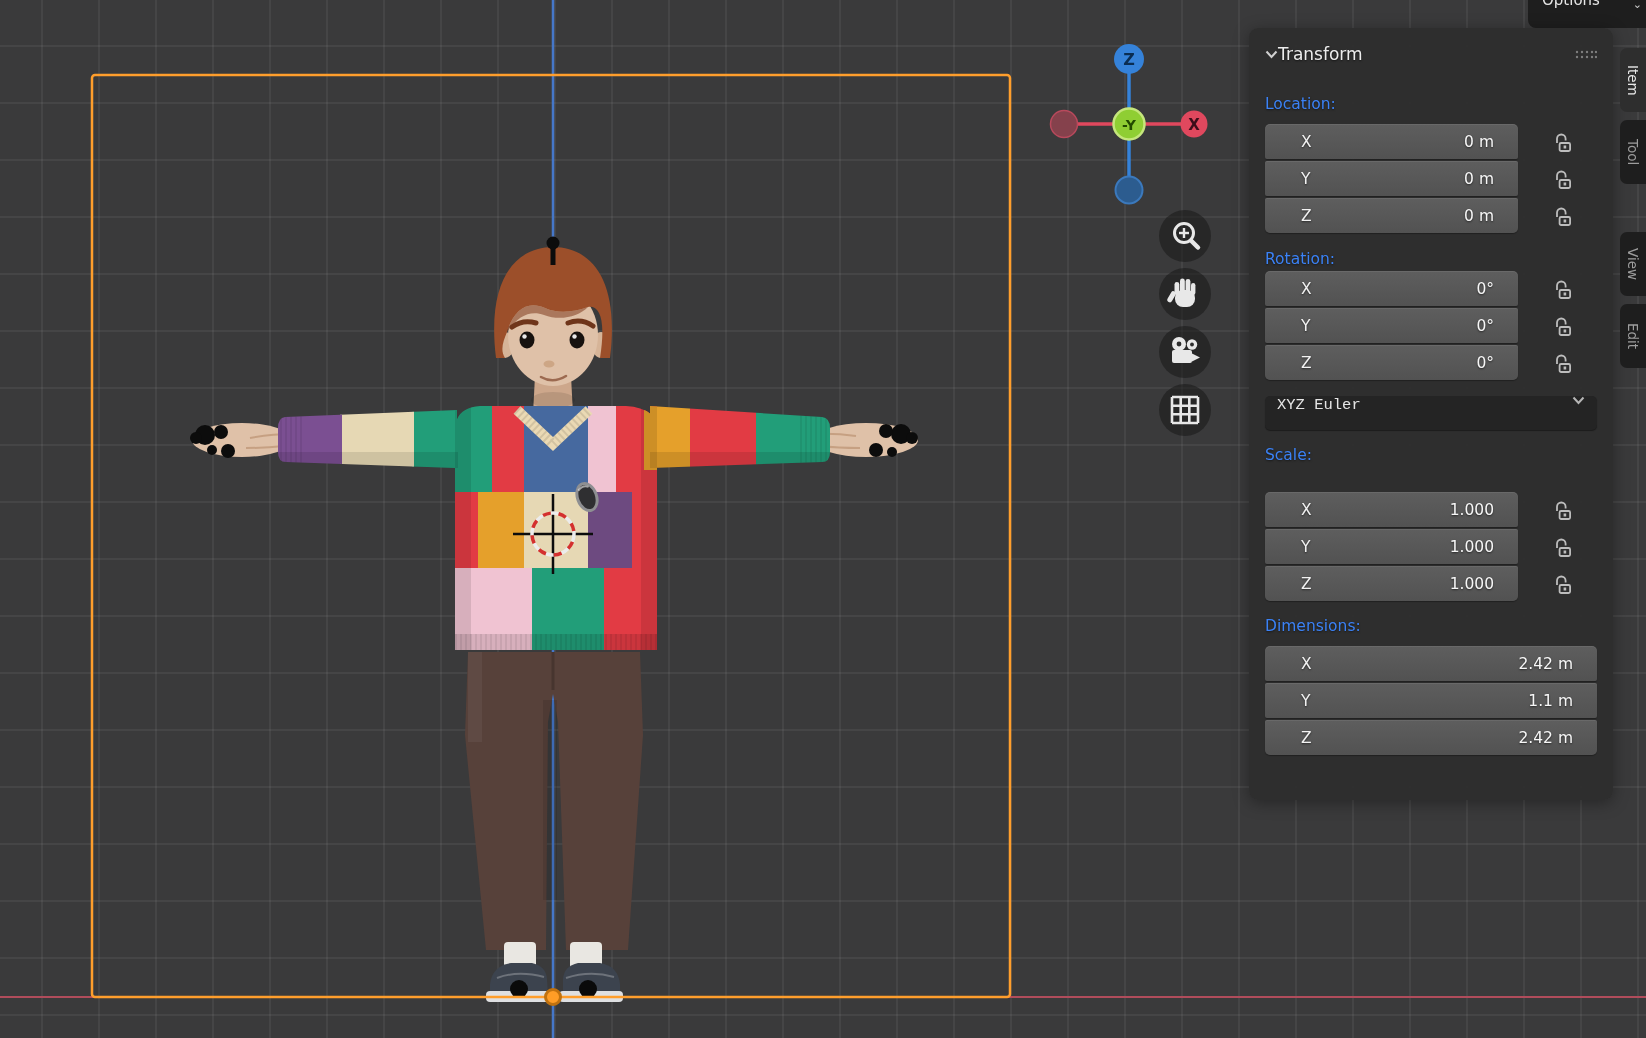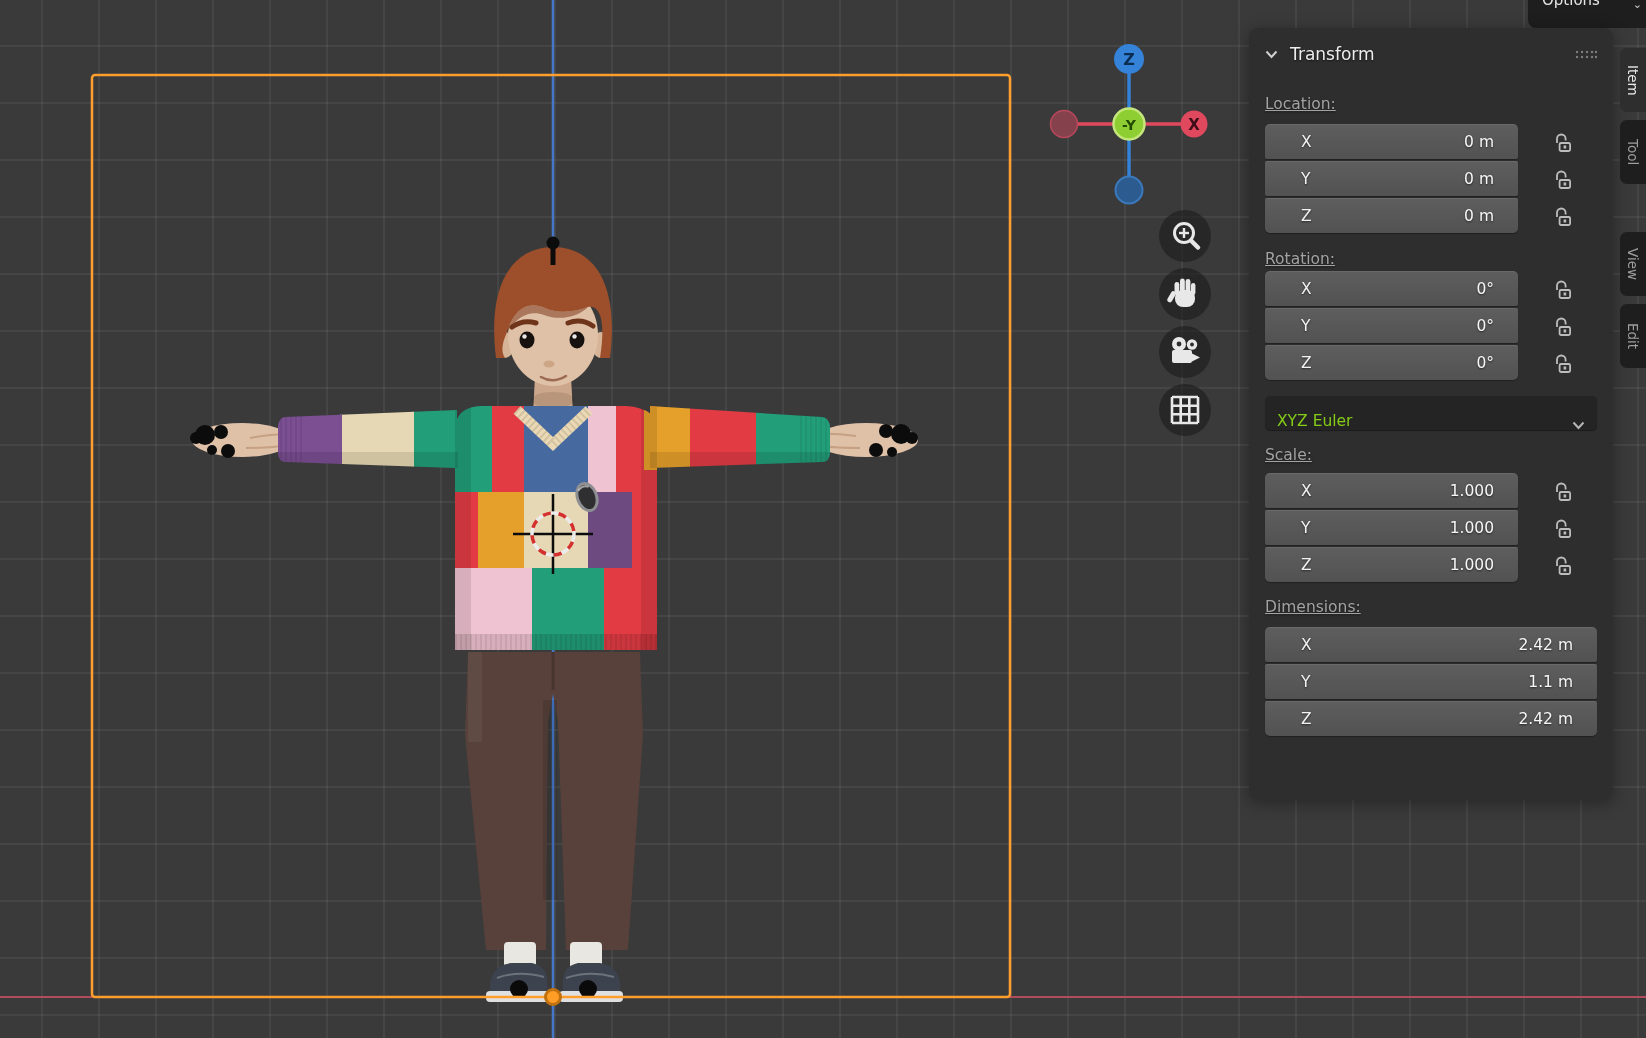--- a/index.html
+++ b/index.html
@@ -14,42 +14,42 @@
   #scene{position:absolute;left:0;top:0;}
   
   .options-strip{position:absolute;left:1528px;top:0;width:118px;height:28px;
     background:#1e1e1e;border-radius:0 0 0 8px;overflow:hidden;color:#e6e6e6;}
   .options-strip .lbl{position:absolute;left:14px;top:-9px;font-size:15px;}
   .options-strip .chev{position:absolute;right:4px;top:-2px;font-size:11px;color:#cfcfcf;}
   
   .npanel{position:absolute;left:1249px;top:28px;width:364px;height:772px;
     background:rgba(45,45,45,0.95);border-radius:9px;box-sizing:border-box;
     padding:0 16px;color:#d8d8d8;box-shadow:0 3px 16px rgba(0,0,0,0.35);}
-  .panel-header{display:flex;align-items:center;gap:12px;margin-top:13px;height:26px;}
+  .panel-header{display:flex;align-items:center;gap:0;margin-top:13px;height:26px;}
   .panel-title{font-size:17px;color:#ececec;text-shadow:0 1px 2px rgba(0,0,0,0.6);}
   .grip{margin-left:auto;opacity:0.75;}
-  .section-label{font-size:15.5px;color:#a3a3a3;text-shadow:0 1px 2px rgba(0,0,0,0.5);text-decoration:underline;}
+  .section-label{font-size:15.5px;color:#3b82f6;text-shadow:0 1px 2px rgba(0,0,0,0.5);}
   .loc-label{margin-top:28px;margin-bottom:11px;}
   .rot-label{margin-top:15px;margin-bottom:3px;}
-  .scl-label{margin-top:16px;margin-bottom:9px;}
+  .scl-label{margin-top:16px;margin-bottom:28px;}
   .dim-label{margin-top:14px;margin-bottom:11px;}
   .row-grid{display:grid;grid-template-columns:253px 1fr;}
   .stack{display:flex;flex-direction:column;}
   .nfield{height:35px;margin-bottom:2px;border-radius:2px;
     background:linear-gradient(#5e5e5e,#525252);display:flex;align-items:center;
     box-shadow:inset 0 1px 0 rgba(255,255,255,0.07), 0 1px 1px rgba(0,0,0,0.3);}
   .stack .nfield:first-child{border-radius:5px 5px 2px 2px;}
   .stack .nfield:last-child{border-radius:2px 2px 5px 5px;margin-bottom:0;}
   .axis{padding-left:36px;font-size:15.5px;color:#f2f2f2;text-shadow:0 1px 2px rgba(0,0,0,0.55);}
   .val{margin-left:auto;padding-right:24px;font-size:15.5px;color:#f7f7f7;text-shadow:0 1px 2px rgba(0,0,0,0.55);}
   .lockcol{display:flex;flex-direction:column;align-items:center;padding-left:10px;}
   .lockbox{height:37px;display:flex;align-items:center;justify-content:center;cursor:pointer;}
   .ndropdown{height:34px;margin-top:14px;background:#242424;border-radius:5px;
-    display:flex;align-items:flex-end;padding:0 12px;font-size:15.5px;color:#84cc16;
-    box-shadow:0 1px 1px rgba(0,0,0,0.4);}
+    display:flex;align-items:flex-start;padding:0 12px;font-size:15.5px;color:#e5e5e5;
+    box-shadow:0 1px 1px rgba(0,0,0,0.4);font-family:Liberation Mono, monospace;}
   .ndropdown .dd-chev{margin-left:auto;opacity:0.85;}
   .dimfield{width:100%;}
   
   .tabcol{position:absolute;left:1620px;top:0;width:26px;}
   .vtab{position:absolute;left:0;width:26px;border-radius:7px 0 0 7px;
     display:flex;align-items:center;justify-content:center;cursor:pointer;
     writing-mode:vertical-rl;font-size:13.5px;color:#9d9d9d;background:#1e1e1e;}
   .vtab.active{background:#2e2e2e;color:#e8e8e8;}
   .tab-item{top:48px;height:64px;}
   .tab-tool{top:120px;height:64px;}

